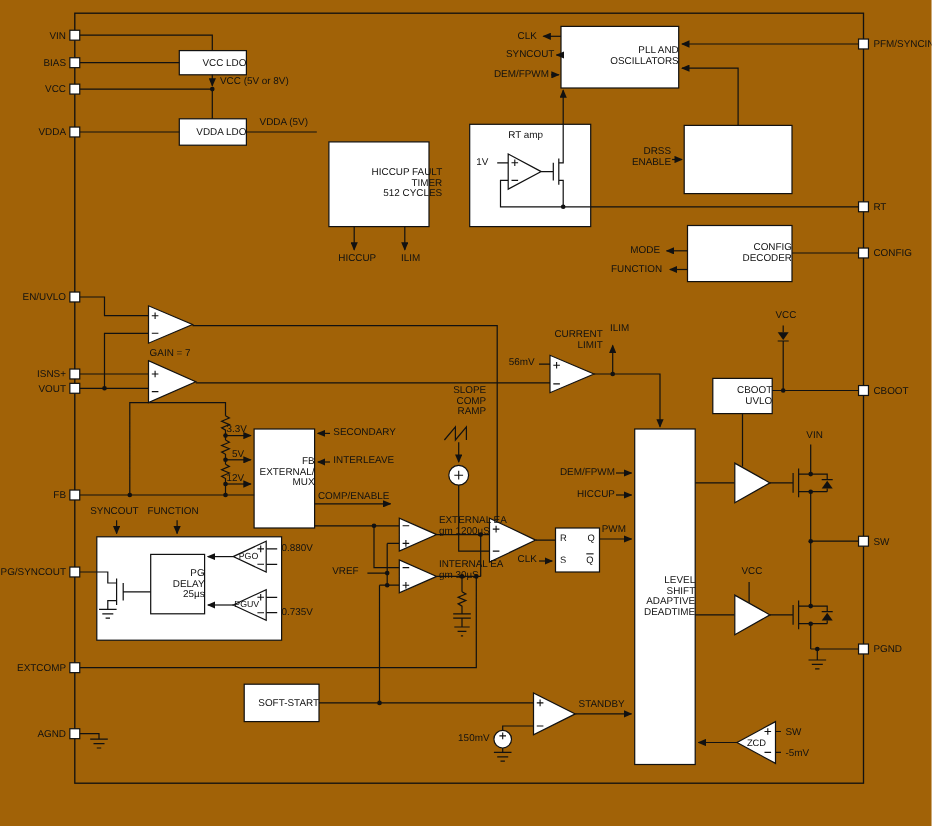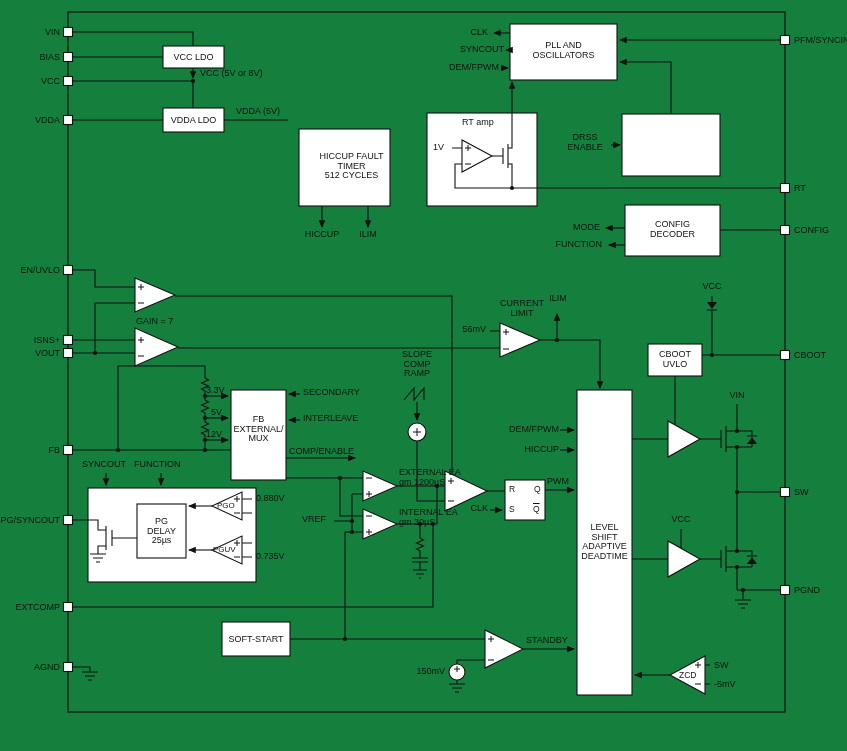--- a/index.html
+++ b/index.html
@@ -1,20 +1,20 @@
 <!DOCTYPE html>
 <html><head>
 <meta charset="utf-8">
 <style>
   html,body{margin:0;padding:0;background:#fff}
   body{font-family:"Liberation Sans",sans-serif}
-  .stage{position:relative;width:847px;height:751px;background:#15803d;color:#111;overflow:hidden}
+  .stage{position:relative;width:847px;height:751px;background:#a16207;color:#111;overflow:hidden}
   .stage svg{position:absolute;left:0;top:0}
   .lbl{position:absolute;font-size:9px;line-height:10px;color:#111;white-space:nowrap}
-  .c{text-align:center;white-space:normal}
+  .c{text-align:right;white-space:normal}
   .r{text-align:right}
   .ln{display:block;white-space:nowrap;line-height:9.5px}
   .s8{font-size:8px}
   .s85{font-size:8.5px}
   .ov{text-decoration:overline}
   .pinL{left:0;width:60px;text-align:right}
   .pinR{left:794px}
 </style>
 </head>
 <body>

